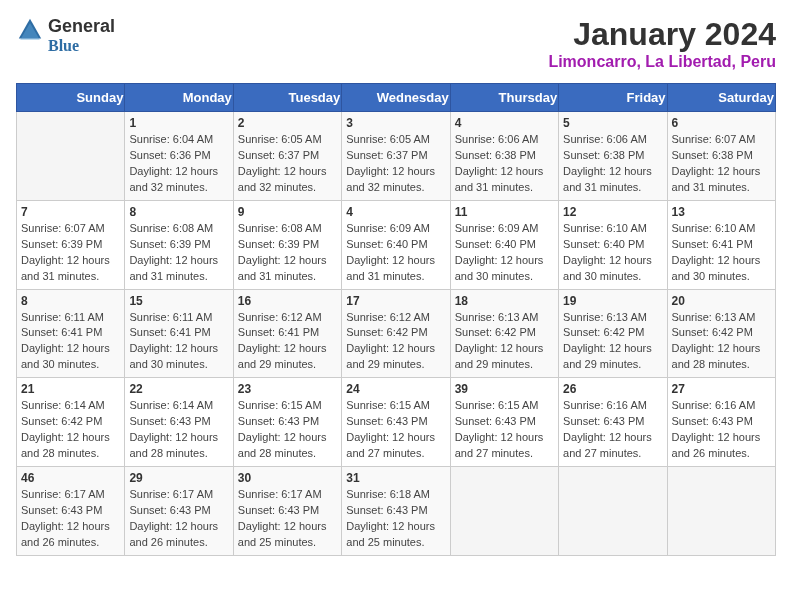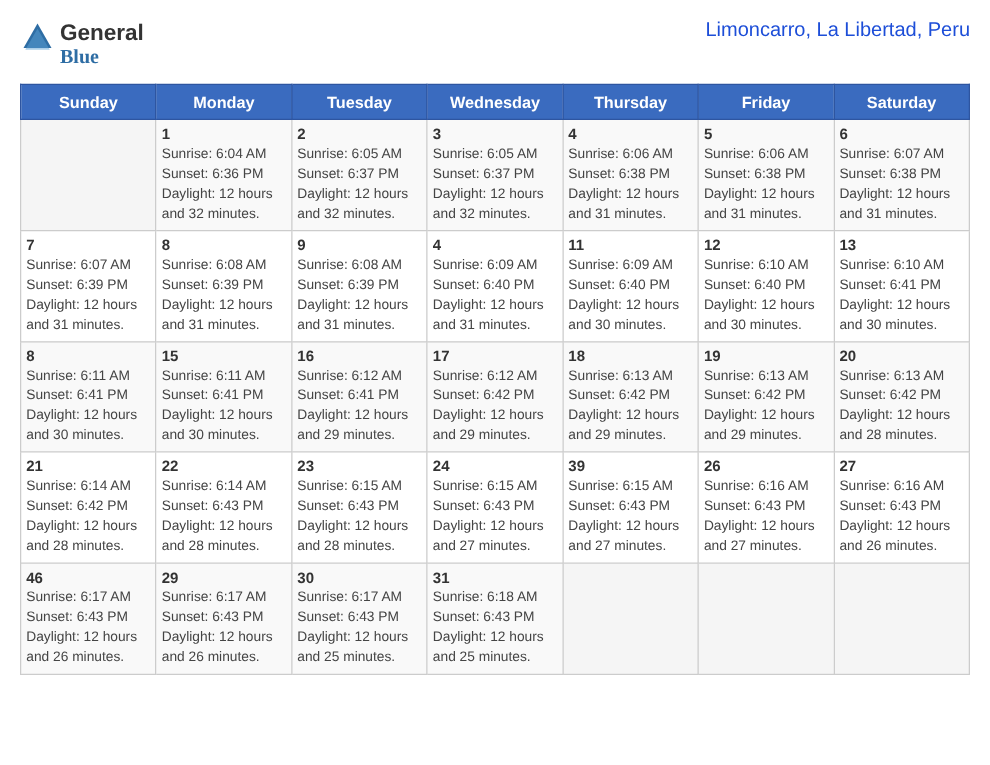--- a/index.html
+++ b/index.html
@@ -28,32 +28,33 @@
     .title-area {
       text-align: right;
     }
     .main-title {
       font-size: 32px;
       font-weight: bold;
       color: #333;
     }
     .subtitle {
       font-size: 16px;
-      color: #1d4ed8;
+      color: #a21caf;
+      font-weight: bold;
     }
     table {
       width: 100%;
       border-collapse: collapse;
       font-size: 11px;
     }
     thead tr th {
       background-color: #3a6bbf;
       color: #fff;
       padding: 6px 1px;
-      text-align: center;
+      text-align: right;
       font-size: 13px;
       font-weight: bold;
       border: 1px solid #2e55a0;
     }
     tbody tr td {
       border: 1px solid #ccc;
       vertical-align: top;
       padding: 4px;
       width: calc(100% / 7);
       min-height: 80px;
@@ -90,20 +91,21 @@
     <div>
       <div>
         <span style="font-size:18px;font-weight:bold;color:#333;">General</span>
       </div>
       <div>
         <span style="font-size:16px;font-weight:bold;color:#2e6da4;font-family:Liberation Serif, serif;">Blue</span>
       </div>
     </div>
   </div>
   <div class="title-area">
+    <div class="main-title">January 2024</div>
     <div class="subtitle">Limoncarro, La Libertad, Peru</div>
   </div>
 </div>
 
 <table>
   <thead>
     <tr id="days-header">
     <th>Sunday</th>
         <th>Monday</th>
         <th>Tuesday</th>

